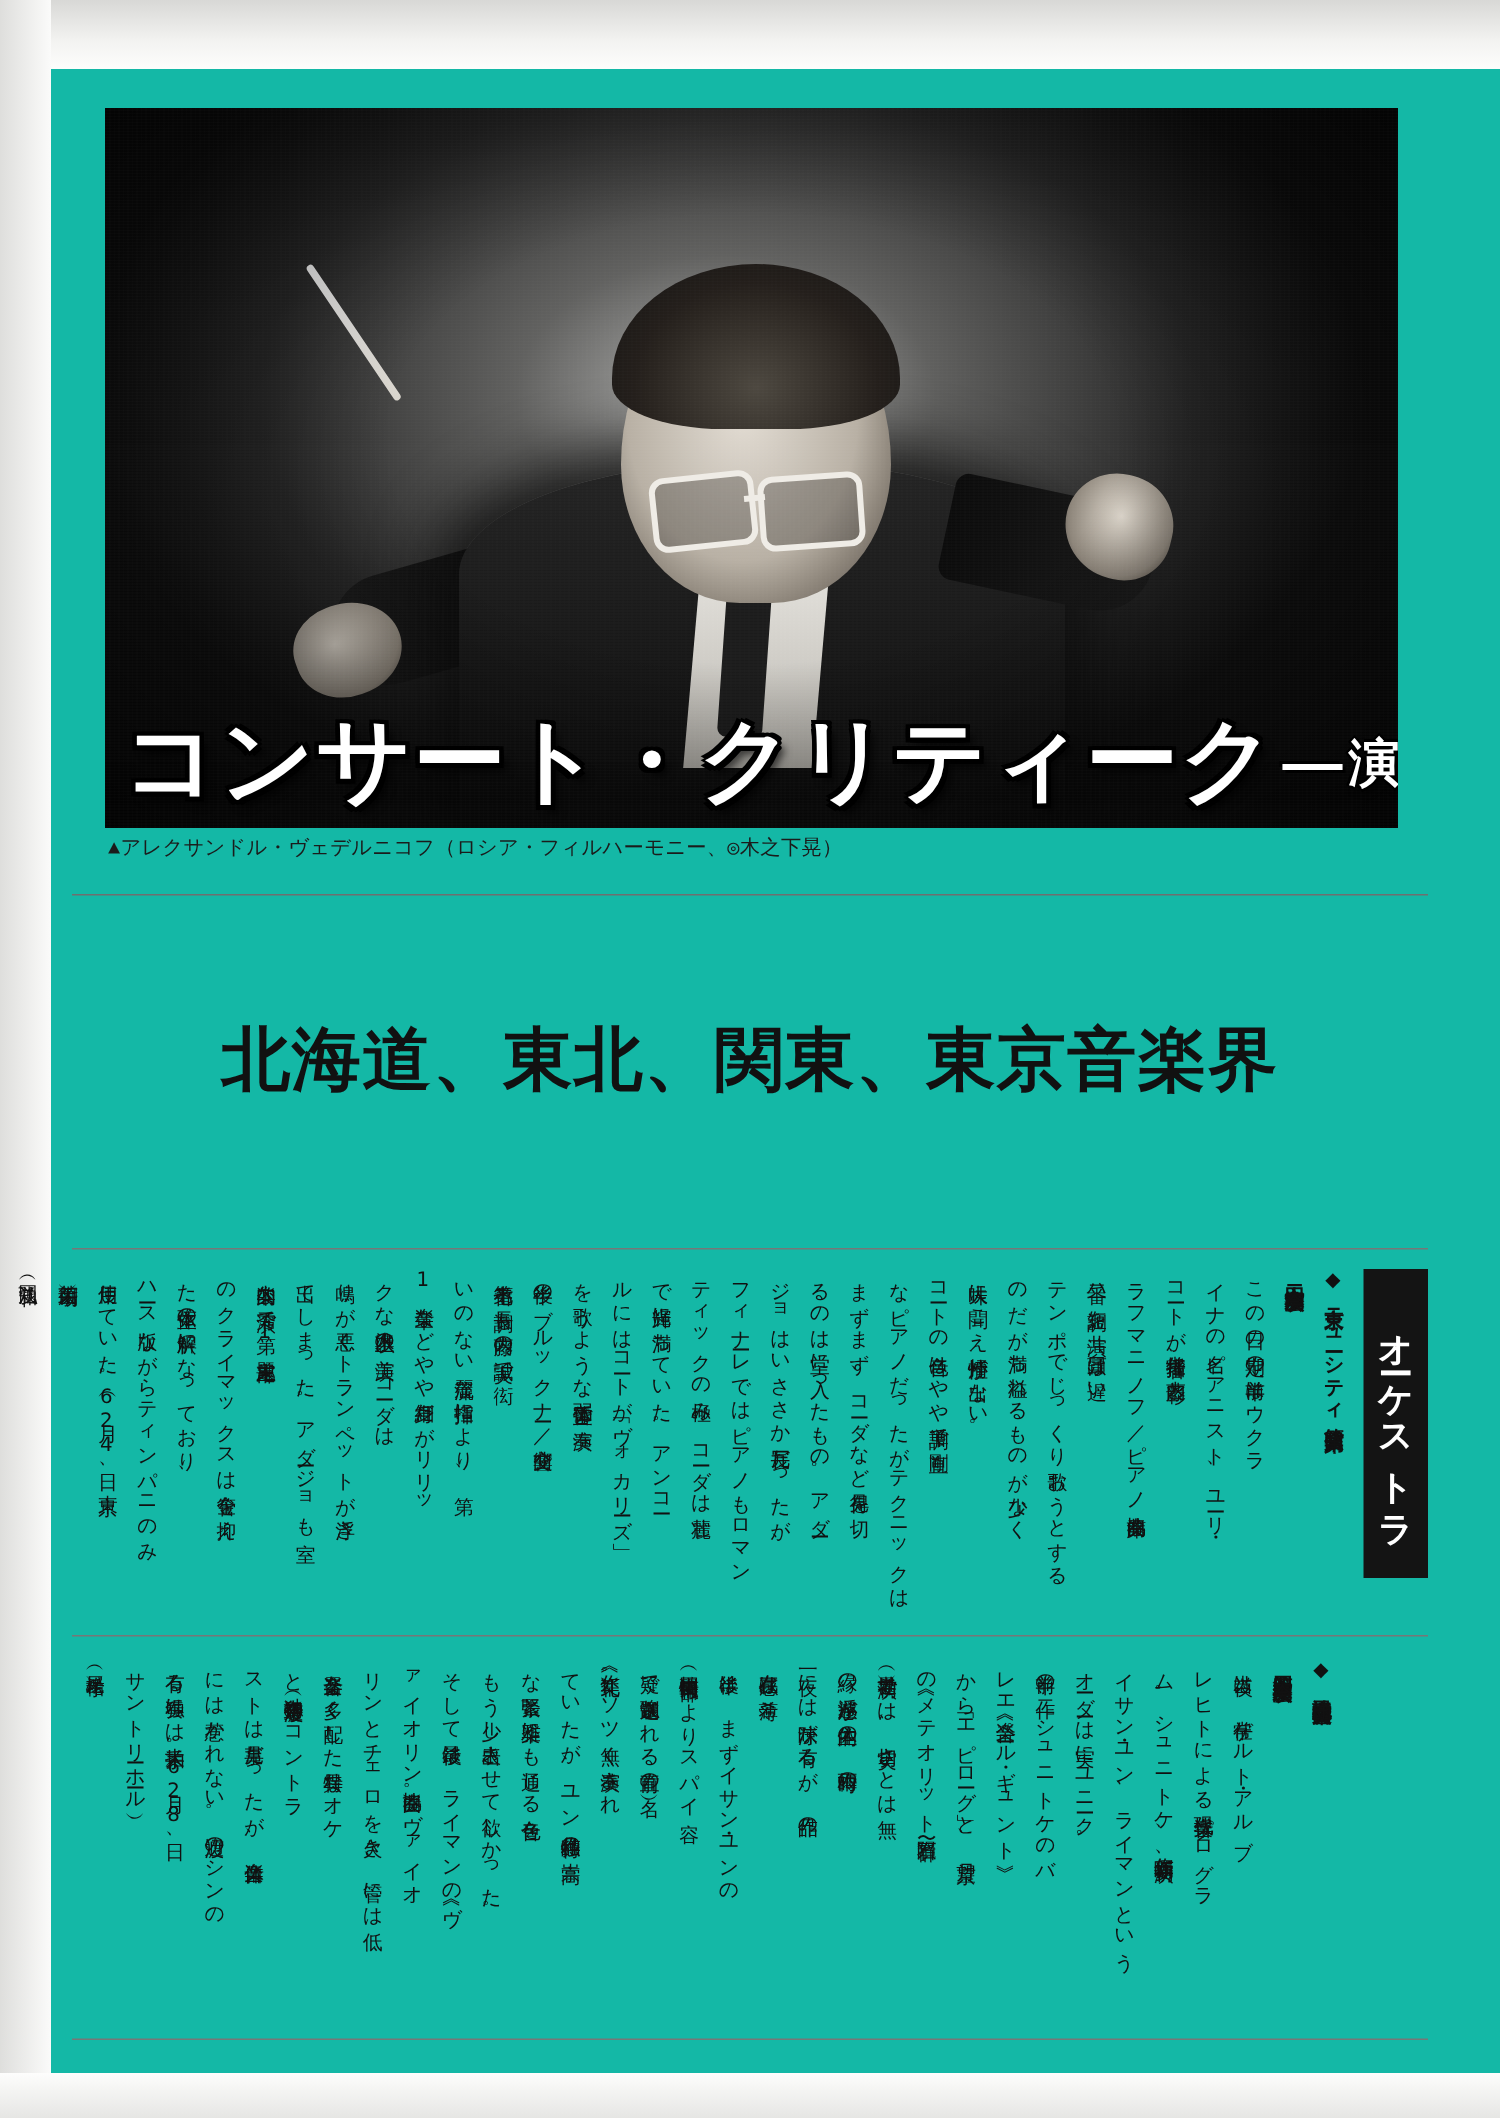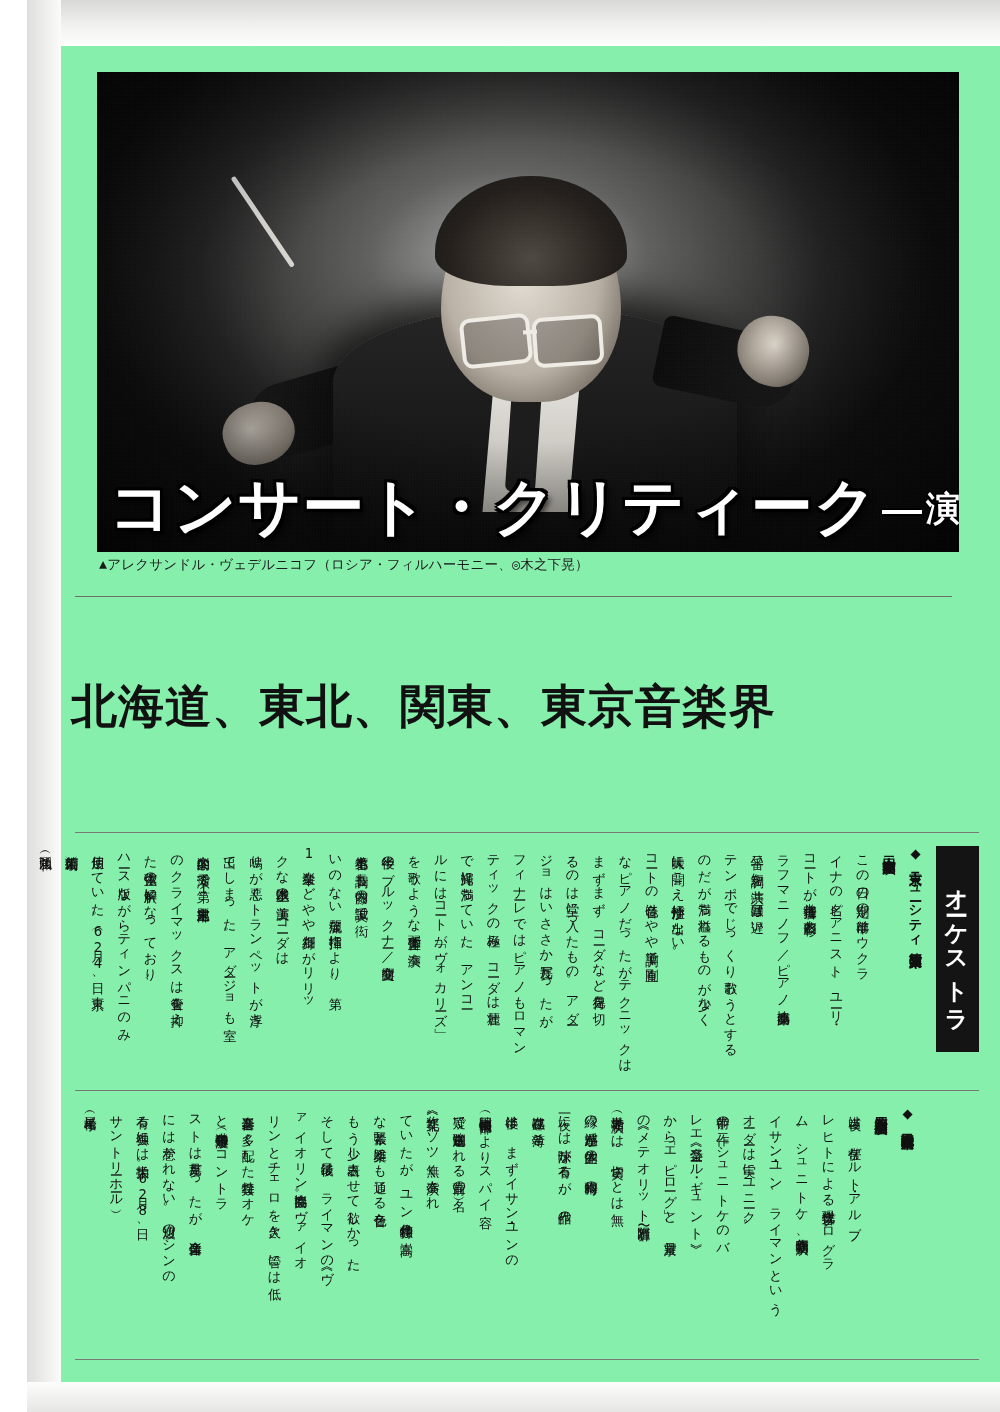--- a/index.html
+++ b/index.html
@@ -11,22 +11,21 @@
     width: 1000px;
     height: 1412px;
     font-family: "Liberation Sans", sans-serif;
     color: #111;
     position: relative;
     overflow: hidden;
   }
   .page {
     position: absolute;
     inset: 0;
-    background: #86efac;
-    margin-left: 27px;
+    background: #14b8a6;
   }
   
   .scan-shade-top {
     position: absolute;
     top: 0; left: 0; right: 0; height: 46px;
     background: linear-gradient(to bottom, #d8d8d6 0%, #f3f3f1 60%, #fdfdfc 100%);
     pointer-events: none;
   }
   .scan-shade-left {
     position: absolute;
@@ -227,27 +226,26 @@
     height: 1px;
     background: #6f6f6f;
   }
 
   
   .headline {
     position: absolute;
     left: 0;
     right: 0;
     top: 676px;
-    text-align: left;
+    text-align: center;
     font-family: "DejaVu Sans", "Liberation Sans", sans-serif;
     font-weight: 700;
     font-size: 46px;
     letter-spacing: 1px;
     color: #111;
-    padding-left: 44px;
   }
 
   
   .article-area {
     position: absolute;
     left: 48px;
     top: 832px;
     width: 904px;
     height: 520px;
   }

